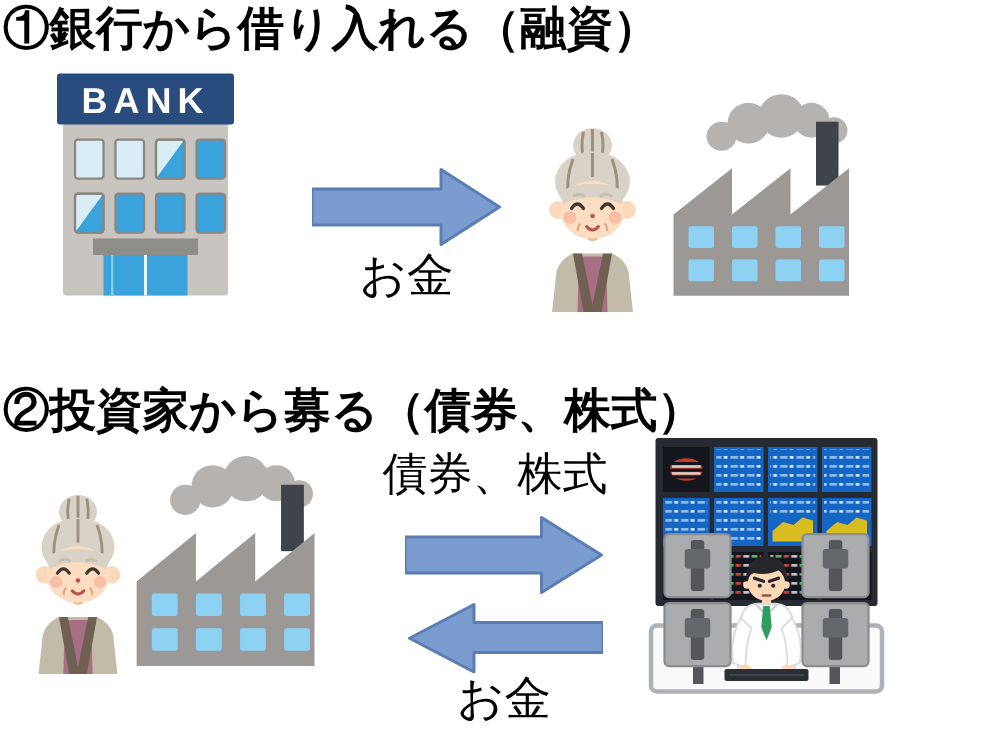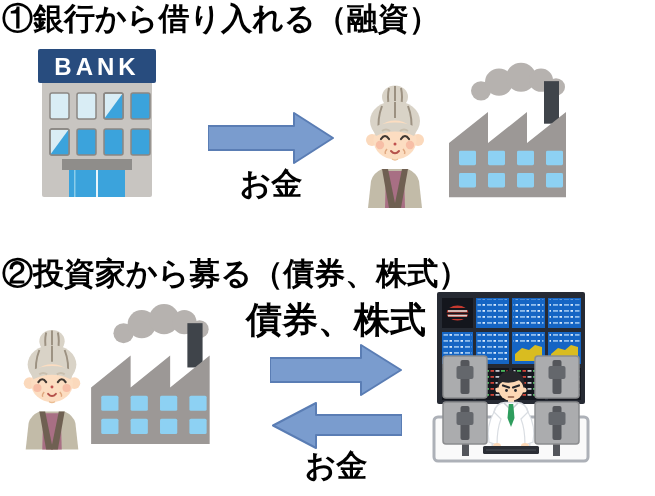--- a/index.html
+++ b/index.html
@@ -6,21 +6,21 @@
   .canvas{
     position:relative;width:655px;height:496px;background:#fff;overflow:hidden;
     font-family:"Liberation Sans",sans-serif;color:#000;
   }
   .abs{position:absolute;}
   .sec-title{
     font-weight:bold;font-size:31px;line-height:1.15;white-space:nowrap;
     color:#000;letter-spacing:0;
   }
   .flow-label{
-    font-weight:bold;font-size:31px;line-height:1.1;text-align:center;
+    font-weight:normal;font-size:31px;line-height:1.1;text-align:center;
     white-space:nowrap;color:#000;
   }
   .illus svg{display:block;width:100%;height:100%;}
   .block-arrow svg{display:block;width:100%;height:100%;}
   .block-arrow polygon{stroke:#5A7DB4;stroke-width:2;stroke-linejoin:round;}
   .bank-sign-text{
     font-family:"Liberation Sans",sans-serif;font-weight:bold;
     letter-spacing:4px;
   }
 </style>
@@ -176,21 +176,21 @@
         <rect x="76" y="98" width="17" height="15" rx="1.5" fill="#8DD1F3"></rect>
         <rect x="105" y="98" width="17" height="15" rx="1.5" fill="#8DD1F3"></rect>
         <rect x="18" y="121" width="17" height="15" rx="1.5" fill="#8DD1F3"></rect>
         <rect x="47" y="121" width="17" height="15" rx="1.5" fill="#8DD1F3"></rect>
         <rect x="76" y="121" width="17" height="15" rx="1.5" fill="#8DD1F3"></rect>
         <rect x="105" y="121" width="17" height="15" rx="1.5" fill="#8DD1F3"></rect>
       </g>
     </svg>
   </div>
 
-  <div class="abs flow-label" style="left:246px;top:300px;width:168px;font-size:36px;">債券、株式</div>
+  <div class="abs flow-label" style="left:246px;top:300px;width:168px;font-size:30px;">債券、株式</div>
 
   <div class="abs block-arrow" style="left:270px;top:344px;width:132px;height:52px;">
     <svg viewBox="0 0 132 52">
       <polygon points="0,14 91,14 91,1 131,26 91,51 91,38 0,38" fill="#7A9CCE"></polygon>
     </svg>
   </div>
 
   <div class="abs block-arrow" style="left:272px;top:402px;width:130px;height:47px;">
     <svg viewBox="0 0 130 47">
       <polygon points="130,13 44,13 44,1 1,23.5 44,46 44,33 130,33" fill="#7A9CCE"></polygon>

